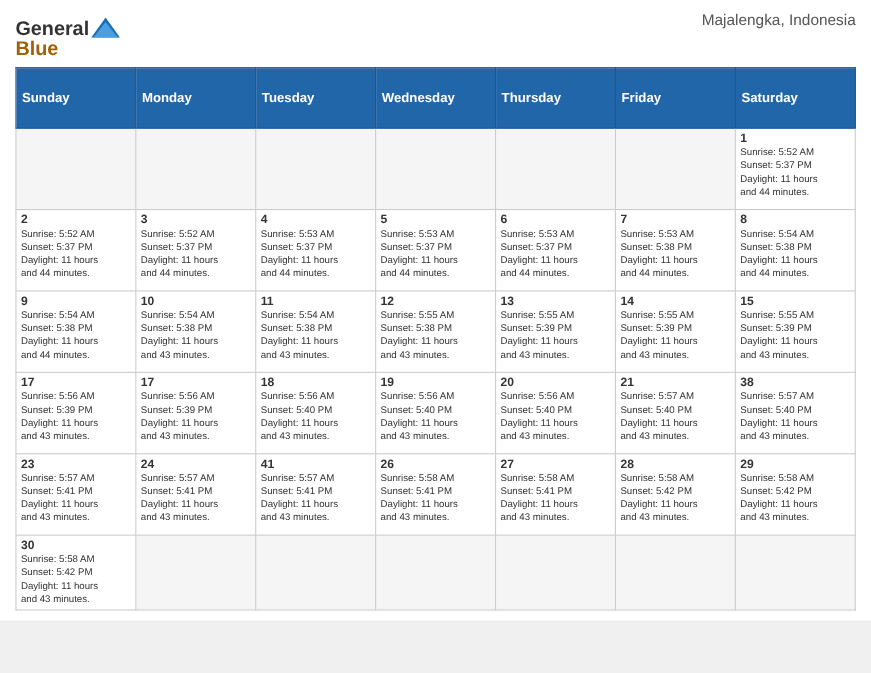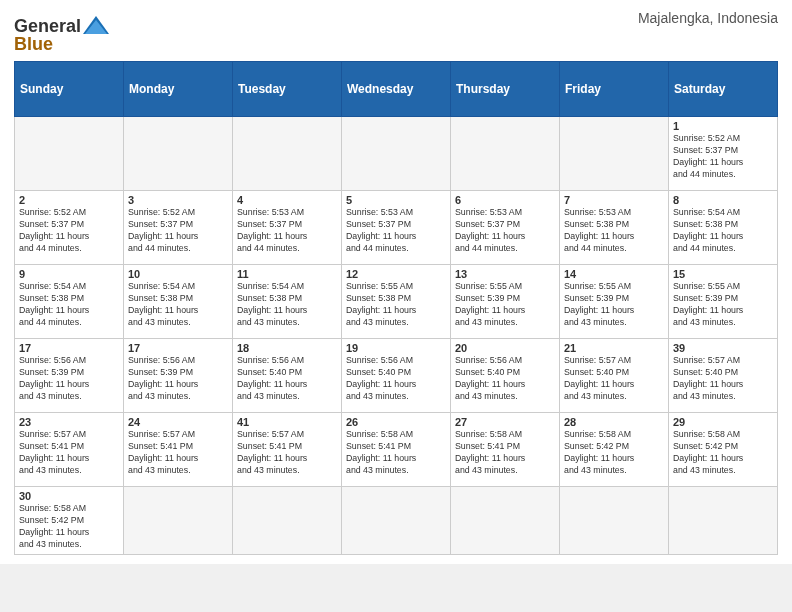--- a/index.html
+++ b/index.html
@@ -279,21 +279,21 @@
 and 43 minutes.</div>
           </td>
           <td>
             <span class="day-num">21</span>
             <div class="day-info" style="white-space: pre-line;">Sunrise: 5:57 AM
 Sunset: 5:40 PM
 Daylight: 11 hours
 and 43 minutes.</div>
           </td>
           <td>
-            <span class="day-num">39</span>
+            <span class="day-num">38</span>
             <div class="day-info" style="white-space: pre-line;">Sunrise: 5:57 AM
 Sunset: 5:40 PM
 Daylight: 11 hours
 and 43 minutes.</div>
           </td>
         </tr>
         <tr>
           <td>
             <span class="day-num">23</span>
             <div class="day-info" style="white-space: pre-line;">Sunrise: 5:57 AM

